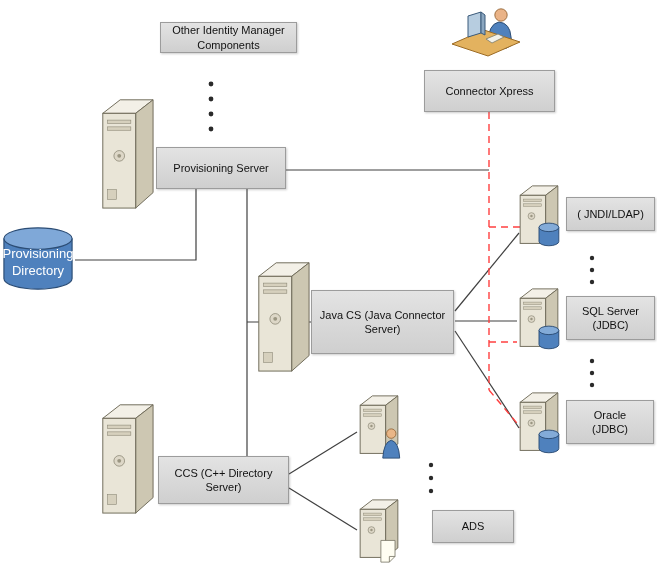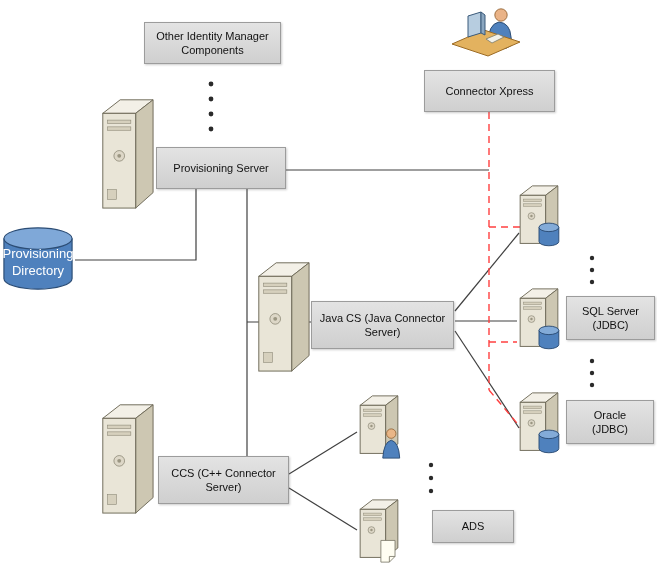--- a/index.html
+++ b/index.html
@@ -155,43 +155,46 @@
     </svg>
 
   <svg class="icon" style="left:357px;top:394px" width="44" height="66" viewBox="0 0 46 70">
       <use href="#sym-server-person" width="46" height="70"></use>
     </svg>
 
   <svg class="icon" style="left:357px;top:498px" width="44" height="66" viewBox="0 0 46 70">
       <use href="#sym-server-doc" width="46" height="70"></use>
     </svg>
 
-  <div class="nbox" style="left:144px;top:22px;width:137px;height:42px">
+  <div class="nbox" style="left:160px;top:22px;width:137px;height:31px">
     <span class="lbl">Other Identity Manager
 Components</span>
   </div>
 
   <div class="nbox" style="left:424px;top:70px;width:131px;height:42px">
     <span class="lbl">Connector Xpress</span>
   </div>
 
   <div class="nbox" style="left:156px;top:147px;width:130px;height:42px">
     <span class="lbl">Provisioning Server</span>
   </div>
 
-  <div class="nbox" style="left:311px;top:301px;width:143px;height:48px">
+  <div class="nbox" style="left:311px;top:290px;width:143px;height:64px">
     <span class="lbl">Java CS (Java Connector
 Server)</span>
   </div>
 
   <div class="nbox" style="left:158px;top:456px;width:131px;height:48px">
-    <span class="lbl">CCS (C++ Connector
+    <span class="lbl">CCS (C++ Directory
 Server)</span>
   </div>
 
+  <div class="nbox" style="left:566px;top:197px;width:89px;height:34px">
+    <span class="lbl">( JNDI/LDAP)</span>
+  </div>
 
   <div class="nbox" style="left:566px;top:296px;width:89px;height:44px">
     <span class="lbl">SQL Server
 (JDBC)</span>
   </div>
 
   <div class="nbox" style="left:566px;top:400px;width:88px;height:44px">
     <span class="lbl">Oracle
 (JDBC)</span>
   </div>

